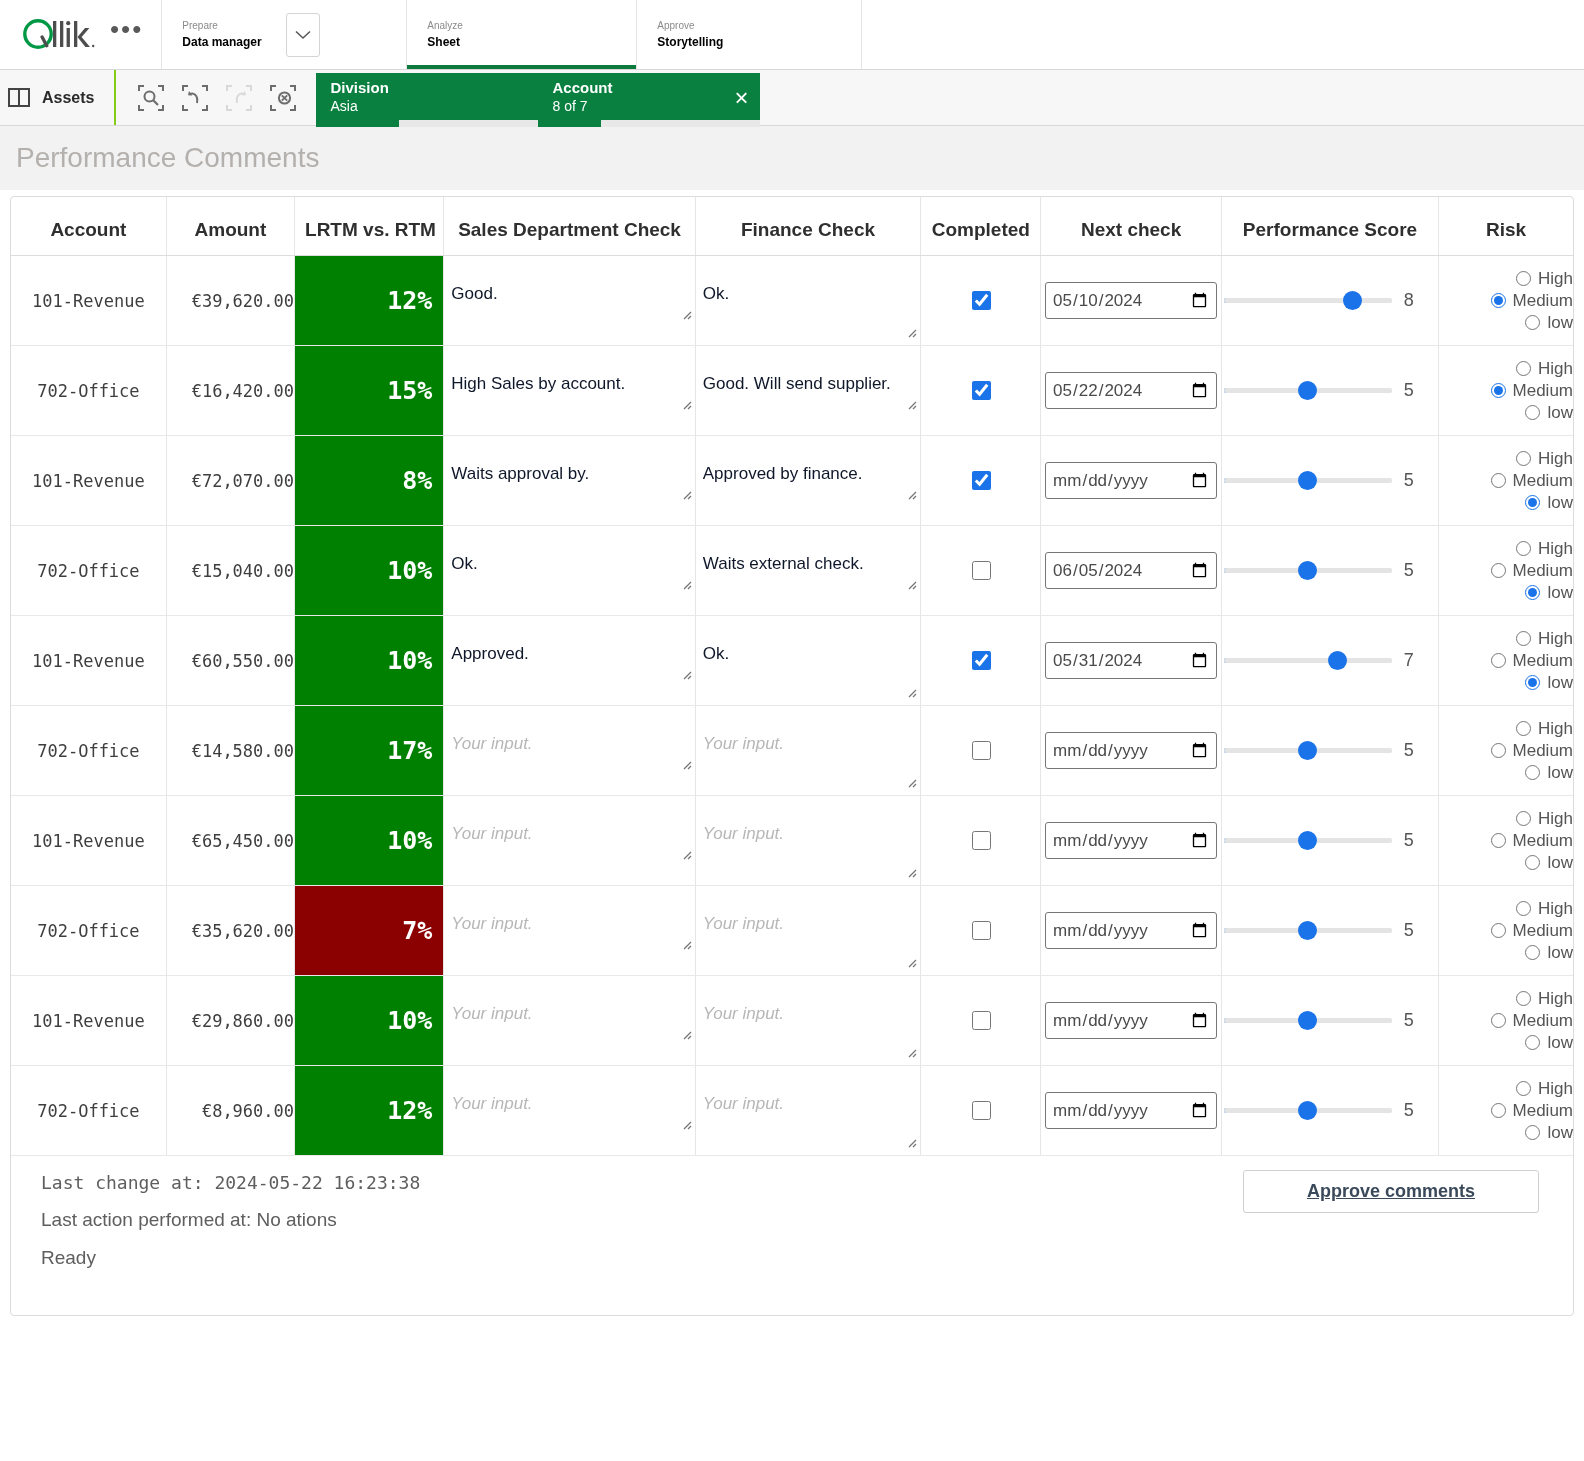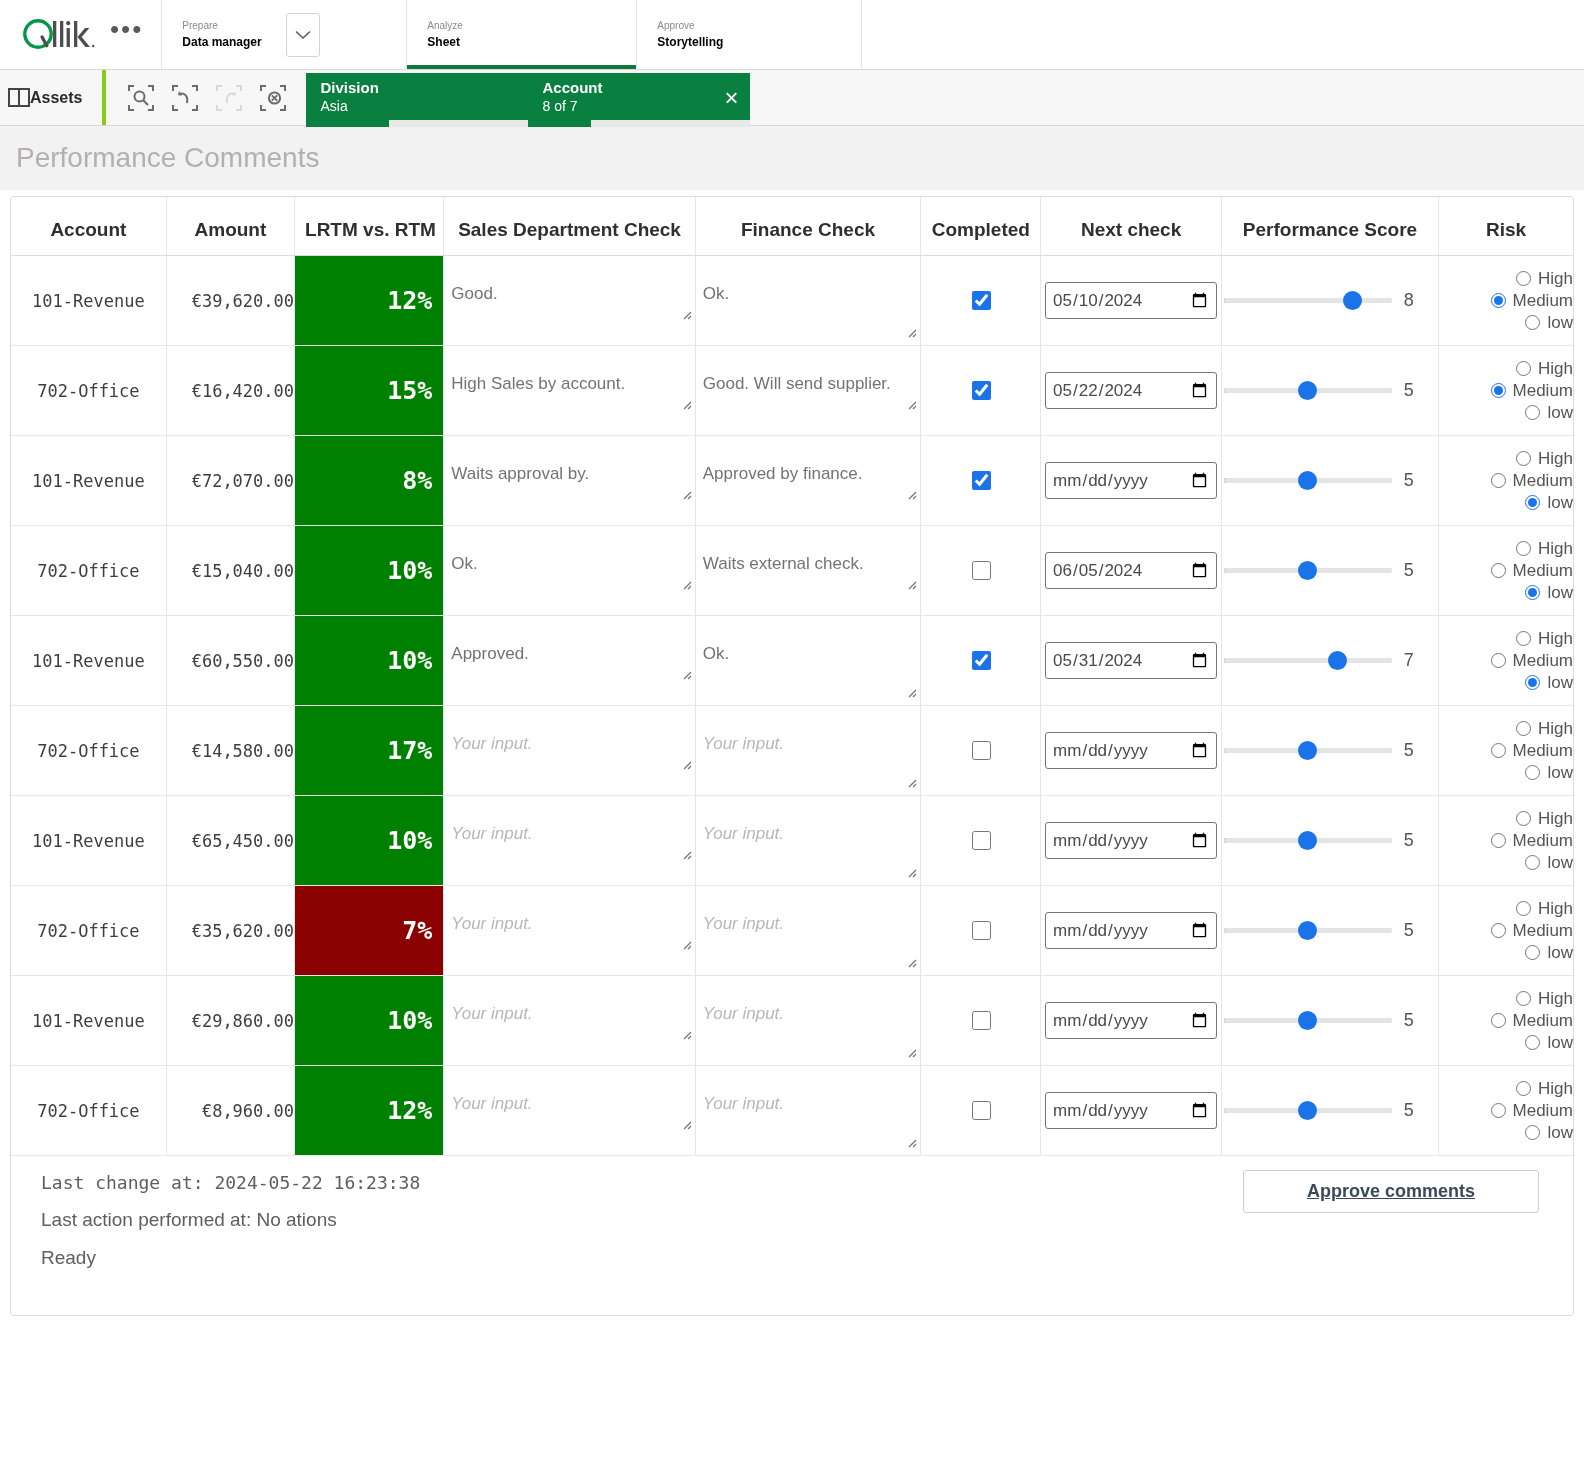--- a/index.html
+++ b/index.html
@@ -48,23 +48,23 @@
   .navsec.analyze { min-width: 230px; }
   .navsec.narrate { min-width: 225px; }
   .nav-fill { flex: 1; border-right: none; }
 
   
   .subbar {
     display: flex; align-items: stretch; height: 56px;
     background: #f7f7f7; border-bottom: 1px solid #d8d8d8;
   }
   .assets-btn {
-    display: flex; align-items: center; gap: 0;
+    display: flex; align-items: center; gap: 12px;
     padding: 0 20px 0 8px; cursor: pointer;
-    border-right: 4px solid #84cc16;
+    border-right: 2px solid #84cc16;
   }
   .sq-icon { width: 22px; height: 19px; border: 2px solid #444; position: relative; }
   .sq-icon::after { content:""; position:absolute; left: 8px; top:-2px; bottom:-2px; width:2px; background:#444; }
   .assets-btn .lbl { font-size: 16px; color: #2b2b2b; font-weight: bold; }
   .ia-btn {
     display: flex; align-items: center; gap: 14px;
     padding: 0 20px; background: #ffffff;
     border: 2px solid #6a5acd; cursor: pointer;
   }
   .ia-btn .lbl { font-size: 16px; color: #6a5acd; font-weight: bold; }
@@ -134,21 +134,21 @@
     text-align: right; padding-right: 11px; height: 89px;
     display: flex; align-items: center; justify-content: flex-end;
   }
   td.lrtm-cell { padding: 0; border-bottom: 1px solid #fff; }
 
   
   .ta-wrap { position: relative; height: 89px; }
   .ta-wrap textarea {
     width: 100%; height: 89px; border: none; outline: none; resize: none;
     padding: 26px 26px 10px 7px; background: transparent;
-    font-family: "Liberation Sans", sans-serif; font-size: 17px; color: #737373;
+    font-family: "Liberation Sans", sans-serif; font-size: 17px; color: #0f172a;
     line-height: 1.45; overflow: hidden;
   }
   .ta-wrap textarea::placeholder { color: #b7b7b7; font-style: italic; }
   .grip {
     position: absolute; right: 3px; bottom: 26px; width: 13px; height: 13px;
     pointer-events: none;
   }
   .grip.low { bottom: 8px; }
 
   

